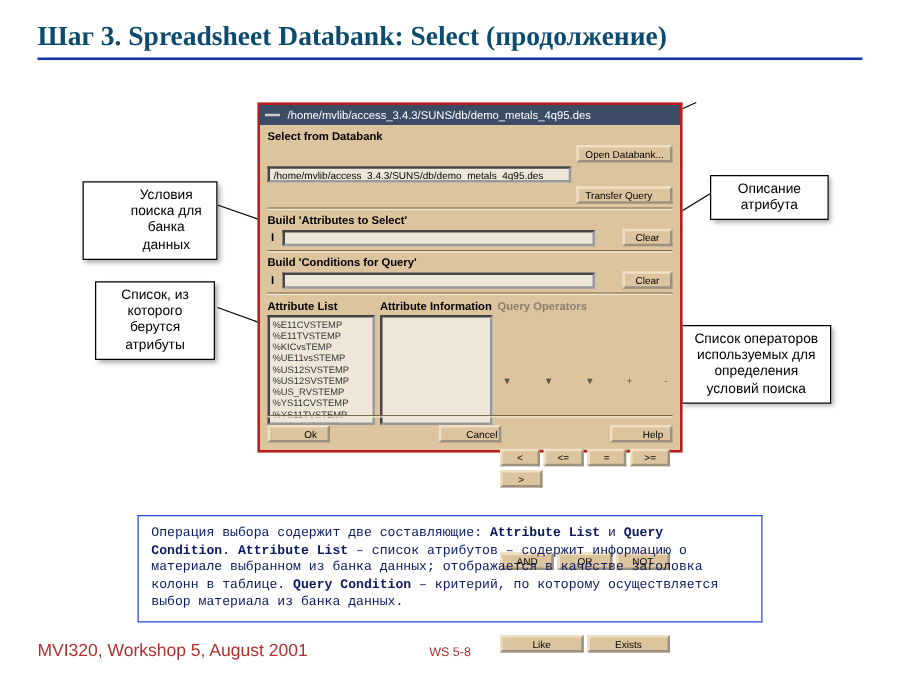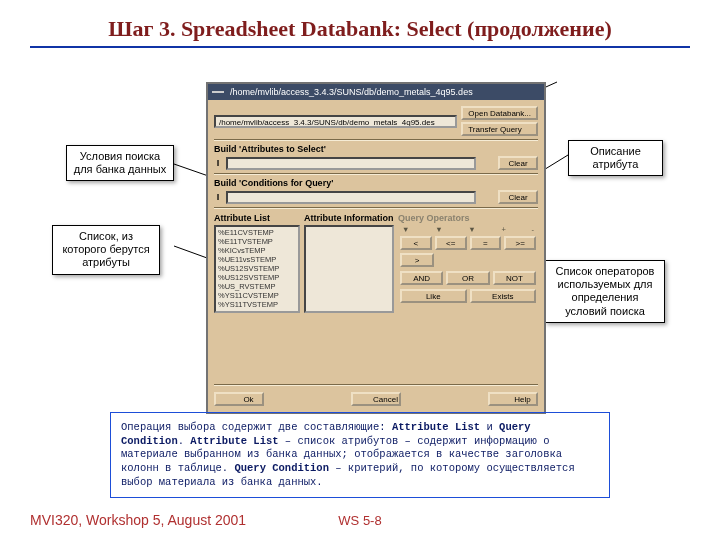--- a/index.html
+++ b/index.html
@@ -1,70 +1,70 @@
 <!DOCTYPE html>
 <html><head>
 <meta charset="utf-8">
 <style>
   * { box-sizing: border-box; }
   body { margin:0; width:720px; height:540px; font-family: Arial, sans-serif; background:#fff; position:relative; }
   .slide { position:relative; width:720px; height:540px; padding:16px 30px 0 30px; }
-  .title { color:#7f1d1d; font-family:"Times New Roman", serif; font-size:22px; font-weight:bold; text-align:center; }
+  .title { color:#0c4a6e; font-family:"Times New Roman", serif; font-size:22px; font-weight:bold; text-align:left; }
   .rule { border:0; border-top:2px solid #1034a6; margin:4px 0 0 0; }
   svg.lines { position:absolute; left:0; top:0; width:720px; height:540px; pointer-events:none; }
 
   .callout { position:absolute; background:#fff; border:1px solid #000; box-shadow:2px 2px 4px rgba(0,0,0,.35);
              font-size:11px; font-family:Arial; text-align:center; padding:4px 6px; color:#000; line-height:1.2; }
   .c-attrs   { left:557px; top:55px;  width:120px; }
   .c-desc    { left:568px; top:140px; width:95px;text-align:center; }
-  .c-search  { left:66px;  top:145px; width:108px; }
-  .c-source  { left:52px;  top:225px; width:108px; }
+  .c-search  { left:66px;  top:145px; width:108px;padding-left:32px; }
+  .c-source  { left:76px;  top:225px; width:96px; }
   .c-ops     { left:545px; top:260px; width:120px; }
 
-  .window { position:absolute; left:206px; top:82px; width:340px; height:332px; border:2px solid #737373; background:#dcc49e; font-size:9px; font-family:Arial, sans-serif; color:#000; }
+  .window { position:absolute; left:206px; top:82px; width:340px; height:280px; border:2px solid #b91c1c; background:#dcc49e; font-size:9px; font-family:Arial, sans-serif; color:#000; }
   .titlebar { background:#3c4b66; color:#fff; height:16px; line-height:16px; padding:0 4px; display:flex; align-items:center; }
   .titlebar .dash { display:inline-block; width:12px; height:2px; background:#ccc; margin-right:6px; }
   .titlebar .tbtitle { font-size:9px; }
   .winbody { padding:4px 6px; position:relative; height:calc(100% - 16px); }
   .row { display:flex; align-items:center; gap:4px; margin:2px 0; }
   .lbl { font-weight:bold; font-size:9px; }
   .pathfield { flex:1; height:13px; border:2px inset #999; background:#eee7d8; padding:0 3px; font-size:8px; line-height:12px; overflow:hidden; white-space:nowrap; }
   .btn { height:14px; border:2px outset #efe0c4; background:#dcc49e; font-size:8px; padding:0 5px; display:inline-flex; align-items:center; cursor:pointer; }
-  .rightcol { display:flex; flex-direction:column; gap:2px; }
+  .rightcol { display:flex; flex-direction:column; gap:19px; }
   .sep { height:2px; border-top:1px solid #7a6a4a; border-bottom:1px solid #f6ecd5; margin:3px 0; }
   .group1 .barrow, .group2 .barrow { display:flex; align-items:center; gap:4px; margin-top:2px; }
   .prefix { font-weight:bold; width:8px; text-align:center; }
   .selbar { flex:1; height:13px; border:2px inset #999; background:#eee7d8; }
   .clear { width:40px; justify-content:center;margin-left:18px; }
 
   .lower { display:flex; gap:4px; margin-top:4px; height:100px; }
   .col-h { font-weight:bold; font-size:9px; margin-bottom:2px; }
   .attrlist { width:86px; display:flex; flex-direction:column; }
   .listbox { flex:1; border:2px inset #999; background:#eee7d8; overflow:hidden; font-size:7.5px; line-height:9px; padding:1px 2px; color:#333; }
   .attrinfo { width:90px; display:flex; flex-direction:column; }
   .attrinfo .listbox { flex:1; }
-  .opcol { flex:1; display:flex; flex-direction:column; }
+  .opcol { flex:1; display:flex; flex-direction:column;gap:48px; }
   .opcol .col-h { color:#8a826f; }
   .numrow { display:flex; justify-content:space-between; padding:0 4px; font-size:7.5px; color:#5b5644; margin-bottom:2px; }
   .opgrid { display:grid; grid-template-columns:repeat(4,1fr); gap:3px; padding:0 2px; }
   .opgrid .btn { height:14px; justify-content:center; font-size:8px; }
   .opgrid2 { display:grid; grid-template-columns:repeat(3,1fr); gap:3px; padding:0 2px; margin-top:4px; }
   .opgrid2 .btn { height:14px; justify-content:center; font-size:8px; }
   .opgrid3 { display:grid; grid-template-columns:repeat(2,1fr); gap:3px; padding:0 2px; margin-top:4px; }
   .opgrid3 .btn { height:14px; justify-content:center; font-size:8px; }
 
   .sep-bottom { position:absolute; left:6px; right:6px; bottom:26px; height:2px; border-top:1px solid #7a6a4a; border-bottom:1px solid #f6ecd5; }
   .bottombar { position:absolute; left:6px; right:6px; bottom:6px; display:flex; justify-content:space-between; }
   .bottombar .btn { width:50px; justify-content:center;padding-left:24px; }
 
   .bodytext { position:absolute; left:110px; top:412px; width:500px; border:1px solid #1d4ed8; padding:8px 10px; font-size:10.5px; font-family:Liberation Mono, monospace; color:#0b1a63; line-height:1.3; }
   .bodytext b { font-weight:bold; }
 
   .footer-l { position:absolute; left:30px; bottom:12px; font-size:14px; color:#b03030; }
-  .footer-c { position:absolute; left:50%; bottom:12px; transform:translateX(-50%); font-size:13px; color:#b03030;text-align:right; }
+  .footer-c { position:absolute; left:50%; bottom:12px; transform:translateX(-50%); font-size:10px; color:#b03030;text-align:right; }
 </style>
 </head>
 <body>
 
 <div class="slide">
   <div class="title">Шаг 3.  Spreadsheet Databank:  Select (продолжение)</div>
   <hr class="rule">
 
   <svg class="lines">
     <line x1="557" y1="82" x2="410" y2="148" stroke="#000" stroke-width="1"></line>
@@ -78,20 +78,21 @@
   <div class="callout c-search">Условия поиска для банка данных</div>
   <div class="callout c-source">Список, из которого берутся атрибуты</div>
   <div class="callout c-ops">Список операторов используемых для определения условий поиска</div>
 
   <div class="window">
     <div class="titlebar">
       <span class="dash"></span>
       <span class="tbtitle">/home/mvlib/access_3.4.3/SUNS/db/demo_metals_4q95.des</span>
     </div>
     <div class="winbody">
+      <div class="lbl">Select from Databank</div>
       <div class="row">
         <div class="pathfield">/home/mvlib/access_3.4.3/SUNS/db/demo_metals_4q95.des</div>
         <div class="rightcol">
           <div class="btn">Open Databank...</div>
           <div class="btn">Transfer Query</div>
         </div>
       </div>
       <div class="sep"></div>
 
       <div class="group1">

